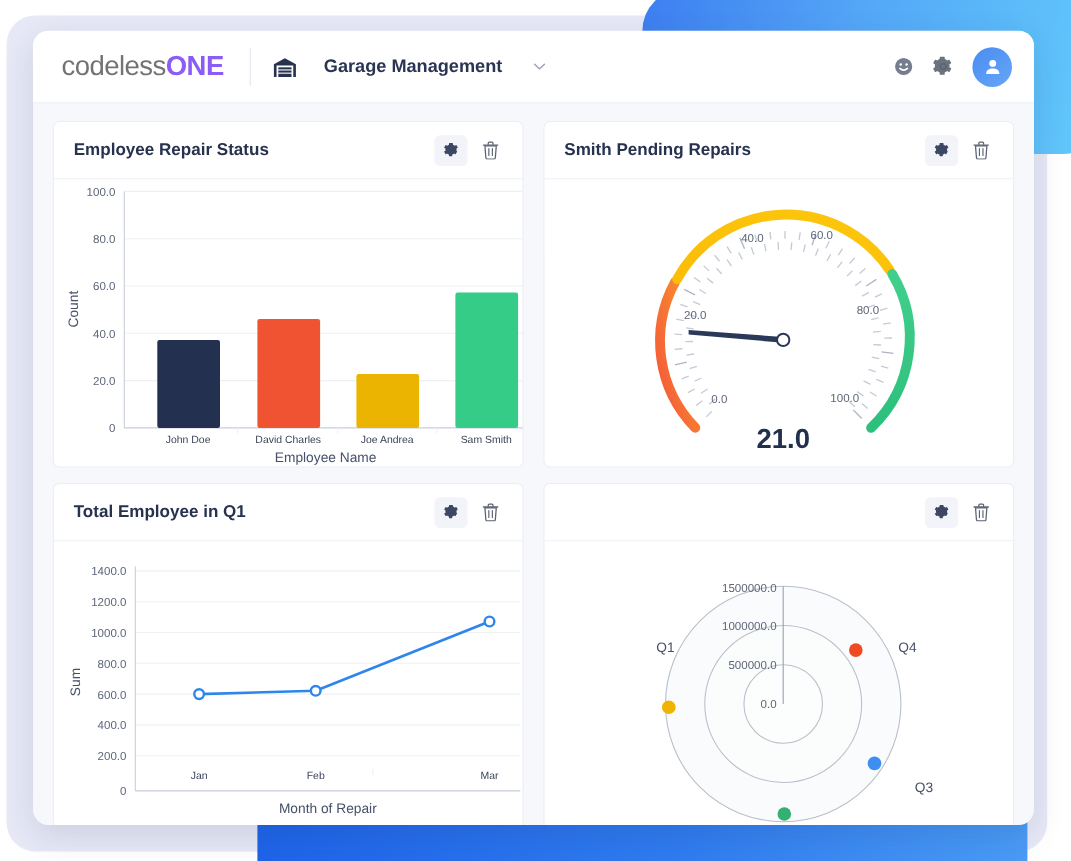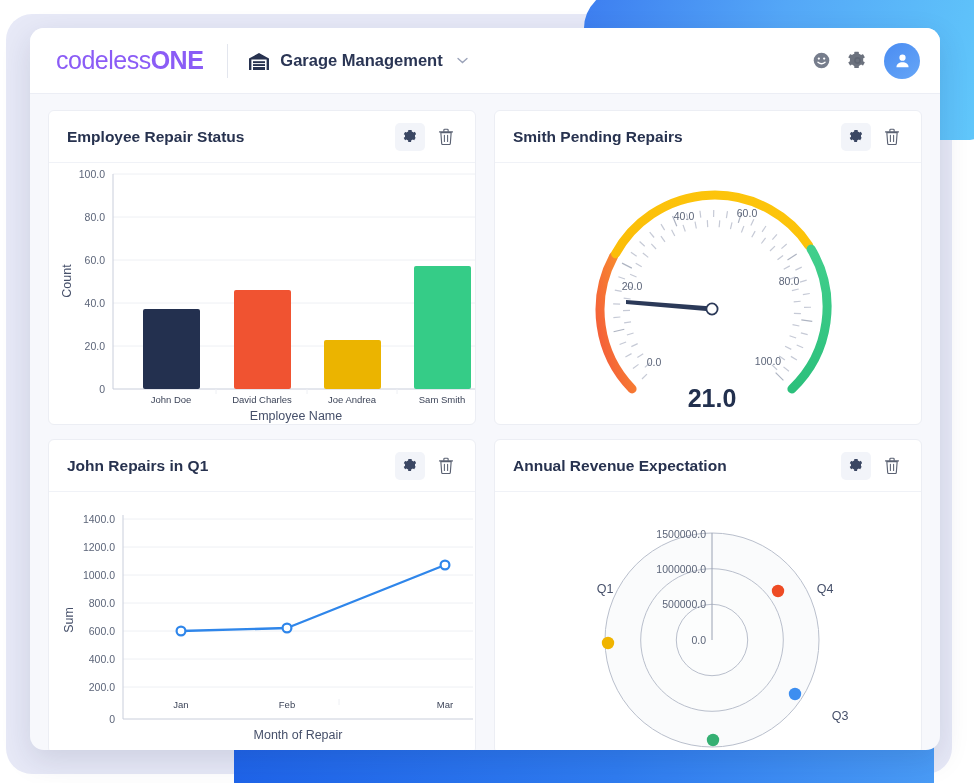--- a/index.html
+++ b/index.html
@@ -42,24 +42,24 @@
   }
 
   
   .topbar {
     height: 66px; background: #ffffff;
     display: flex; align-items: center;
     padding: 0 20px 0 26px;
     border-bottom: 1px solid #eceef5;
   }
   .logo { font-size: 25px; letter-spacing: -.5px; white-space: nowrap; }
-  .logo .a { color: #8b5cf6; font-weight: 400; }
+  .logo .a { color: #737373; font-weight: 400; }
   .logo .b { color: #8b5cf6; font-weight: 700; }
   .vsep { width: 1px; height: 34px; background: #e3e6ee; margin: 0 20px 0 24px; }
-  .appsel { display: flex; align-items: center; gap: 10px; cursor: pointer; }
+  .appsel { display: flex; align-items: center; gap: 24px; cursor: pointer; }
   .appsel .title { font-size: 16.5px; font-weight: 700; color: #2a3554; }
   .garage-icon { display: block; }
   .chev { color: #9aa2b8; font-size: 11px; margin-left: 4px; }
   .spacer { flex: 1; }
   .ico-btn {
     width: 26px; height: 26px; margin-left: 10px;
     display: flex; align-items: center; justify-content: center;
     cursor: pointer;
   }
   .avatar {
@@ -351,21 +351,21 @@
               <path d="M217 143.4 L131 137 L131 141 L217 148.6 Z" fill="#2b3958"></path>
               <circle cx="217" cy="146" r="5.6" fill="#ffffff" stroke="#2b3958" stroke-width="1.8"></circle>
             </g>
             <text x="217" y="244" text-anchor="middle" font-size="25" font-weight="700" fill="#22304e" font-family="Liberation Sans, sans-serif">21.0</text>
           </svg>
         </div>
       </div>
 
       <div class="card">
         <div class="card-head">
-          <div class="card-title">John Repairs in Q1</div>
+          <div class="card-title">Total Employee in Q1</div>
           <div class="card-actions">
             <div class="act gearbg">
               <svg width="15" height="15" viewBox="0 0 20 20">
                   <path fill="#3b4763" d="M10 6.6a3.4 3.4 0 100 6.8 3.4 3.4 0 000-6.8zm0 5.1a1.7 1.7 0 110-3.4 1.7 1.7 0 010 3.4z"></path>
                   <path fill="#3b4763" d="M17.2 11.4l-1.3-.75c.1-.42.14-.86.14-1.3s-.04-.88-.14-1.3l1.3-.75a.56.56 0 00.21-.75l-1.4-2.43a.56.56 0 00-.75-.2l-1.3.75a6.5 6.5 0 00-2.25-1.3V1.95a.56.56 0 00-.56-.56H7.45a.56.56 0 00-.56.56v1.47a6.5 6.5 0 00-2.25 1.3l-1.3-.75a.56.56 0 00-.75.2L1.19 6.6a.56.56 0 00.2.75l1.3.75c-.1.42-.14.86-.14 1.3s.4.88.14 1.3l-1.3.75a.56.56 0 00-.2.75l1.4 2.43a.56.56 0 00.75.2l1.3-.75a6.5 6.5 0 002.25 1.3v1.47a.56.56 0 00.56.56h2.8a.56.56 0 00.56-.56v-1.47a6.5 6.5 0 002.25-1.3l1.3.75a.56.56 0 00.75-.2l1.4-2.43a.56.56 0 00-.21-.75z"></path>
                 </svg>
             </div>
             <div class="act">
               <svg width="16" height="17" viewBox="0 0 18 19">
                   <path d="M3.2 5.2h11.6l-.95 12.1a1.4 1.4 0 01-1.4 1.3H5.55a1.4 1.4 0 01-1.4-1.3z" fill="none" stroke="#5b6273" stroke-width="1.3"></path>
@@ -412,21 +412,20 @@
               <text class="cat" x="238" y="216" text-anchor="middle" font-size="10.5">Feb</text>
               <text class="cat" x="396" y="216" text-anchor="middle" font-size="10.5">Mar</text>
               <text class="axlabel" x="249" y="247" text-anchor="middle">Month of Repair</text>
             </g>
           </svg>
         </div>
       </div>
 
       <div class="card">
         <div class="card-head">
-          <div class="card-title">Annual Revenue Expectation</div>
           <div class="card-actions">
             <div class="act gearbg">
               <svg width="15" height="15" viewBox="0 0 20 20">
                   <path fill="#3b4763" d="M10 6.6a3.4 3.4 0 100 6.8 3.4 3.4 0 000-6.8zm0 5.1a1.7 1.7 0 110-3.4 1.7 1.7 0 010 3.4z"></path>
                   <path fill="#3b4763" d="M17.2 11.4l-1.3-.75c.1-.42.14-.86.14-1.3s-.04-.88-.14-1.3l1.3-.75a.56.56 0 00.21-.75l-1.4-2.43a.56.56 0 00-.75-.2l-1.3.75a6.5 6.5 0 00-2.25-1.3V1.95a.56.56 0 00-.56-.56H7.45a.56.56 0 00-.56.56v1.47a6.5 6.5 0 00-2.25 1.3l-1.3-.75a.56.56 0 00-.75.2L1.19 6.6a.56.56 0 00.2.75l1.3.75c-.1.42-.14.86-.14 1.3s.4.88.14 1.3l-1.3.75a.56.56 0 00-.2.75l1.4 2.43a.56.56 0 00.75.2l1.3-.75a6.5 6.5 0 002.25 1.3v1.47a.56.56 0 00.56.56h2.8a.56.56 0 00.56-.56v-1.47a6.5 6.5 0 002.25-1.3l1.3.75a.56.56 0 00.75-.2l1.4-2.43a.56.56 0 00-.21-.75z"></path>
                 </svg>
             </div>
             <div class="act">
               <svg width="16" height="17" viewBox="0 0 18 19">
                   <path d="M3.2 5.2h11.6l-.95 12.1a1.4 1.4 0 01-1.4 1.3H5.55a1.4 1.4 0 01-1.4-1.3z" fill="none" stroke="#5b6273" stroke-width="1.3"></path>

